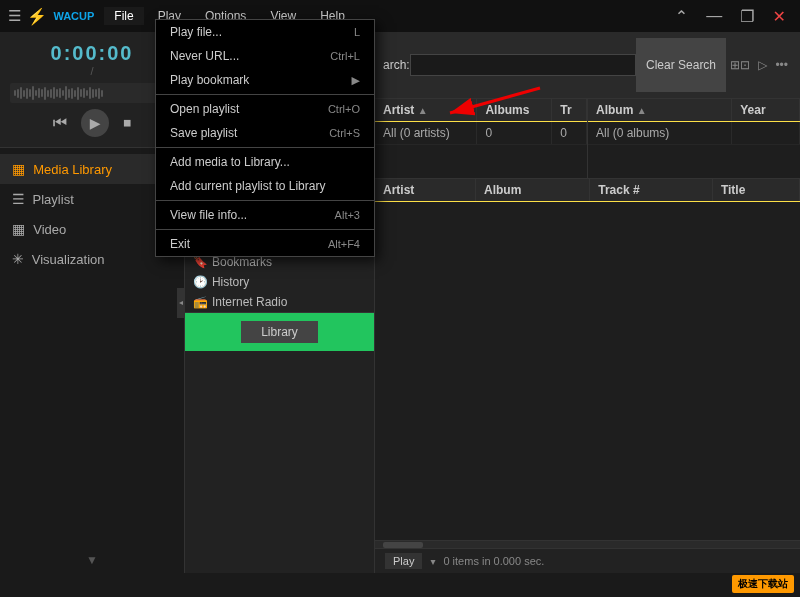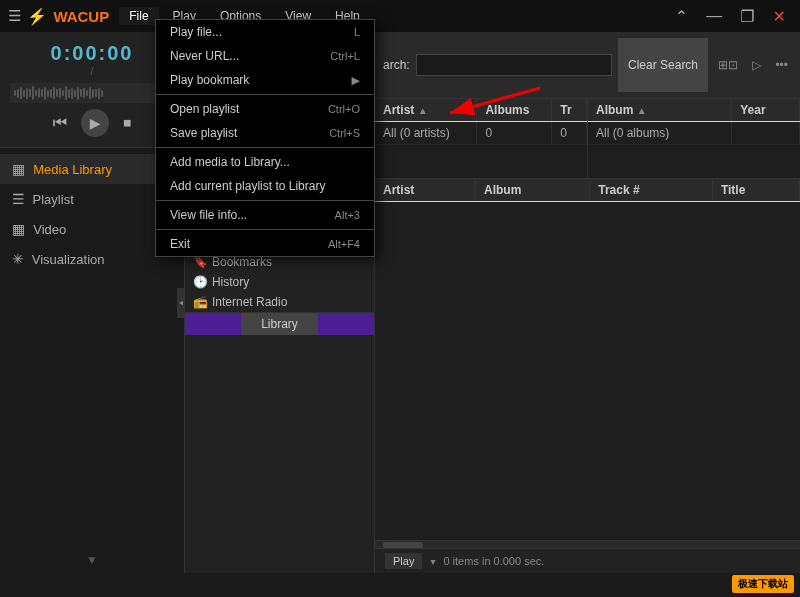--- a/index.html
+++ b/index.html
@@ -166,21 +166,20 @@
       flex-direction: column;
     }
 
     
     #search-bar {
       background: #2a2a2a;
       padding: 6px 8px;
       display: flex;
       align-items: center;
       border-bottom: 1px solid #333;
-      gap: 6px;
     }
     #search-input {
       flex: 1;
       background: #1a1a1a;
       border: 1px solid #444;
       color: #ccc;
       padding: 3px 6px;
       font-size: 12px;
       outline: none;
     }
@@ -315,21 +314,21 @@
       z-index: 500;
       border-radius: 2px;
     }
   </style>
 </head>
 <body>
 
 <div id="title-bar">
   <span style="color:#aaa;font-size:15px;cursor:pointer;">☰</span>
   <span style="color:#f90;font-size:16px;">⚡</span>
-  <span style="color:#f97316;font-weight:bold;font-size:15px;">WACUP</span>
+  <span style="color:#0ea5e9;font-weight:bold;font-size:11px;">WACUP</span>
   <div style="flex:1;display:flex;gap:4px;padding-left:4px;">
     <span class="menu-item" style="background:#1a1a1a;color:#fff;">File</span>
     <span class="menu-item">Play</span>
     <span class="menu-item">Options</span>
     <span class="menu-item">View</span>
     <span class="menu-item">Help</span>
   </div>
   <span class="title-btn">⌃</span>
   <span class="title-btn">—</span>
   <span class="title-btn">❐</span>
@@ -452,21 +451,21 @@
         <div class="tree-item">
           <span>🔖</span> Bookmarks
         </div>
         <div class="tree-item">
           <span>🕑</span> History
         </div>
         <div class="tree-item">
           <span>📻</span> Internet Radio
         </div>
         <div style="flex:1;"></div>
-        <div style="background:#4c1d95;text-align:center;padding:0;border-top:1px solid #333;">
+        <div style="background:#22c55e;text-align:center;padding:8px;border-top:1px solid #333;">
           <button style="background:#444;border:none;color:#ccc;padding:4px 20px;cursor:pointer;font-size:12px;">Library</button>
         </div>
       </div>
 
       <div id="right-panels">
 
         <div id="search-bar">
           <span>arch:</span>
           <input type="text" id="search-input" style="flex: 1 1 0%; background: rgb(26, 26, 26); border: 1px solid rgb(68, 68, 68); color: rgb(204, 204, 204); padding: 3px 6px; font-size: 12px; outline: none;">
           <button id="clear-search-btn">Clear Search</button>

